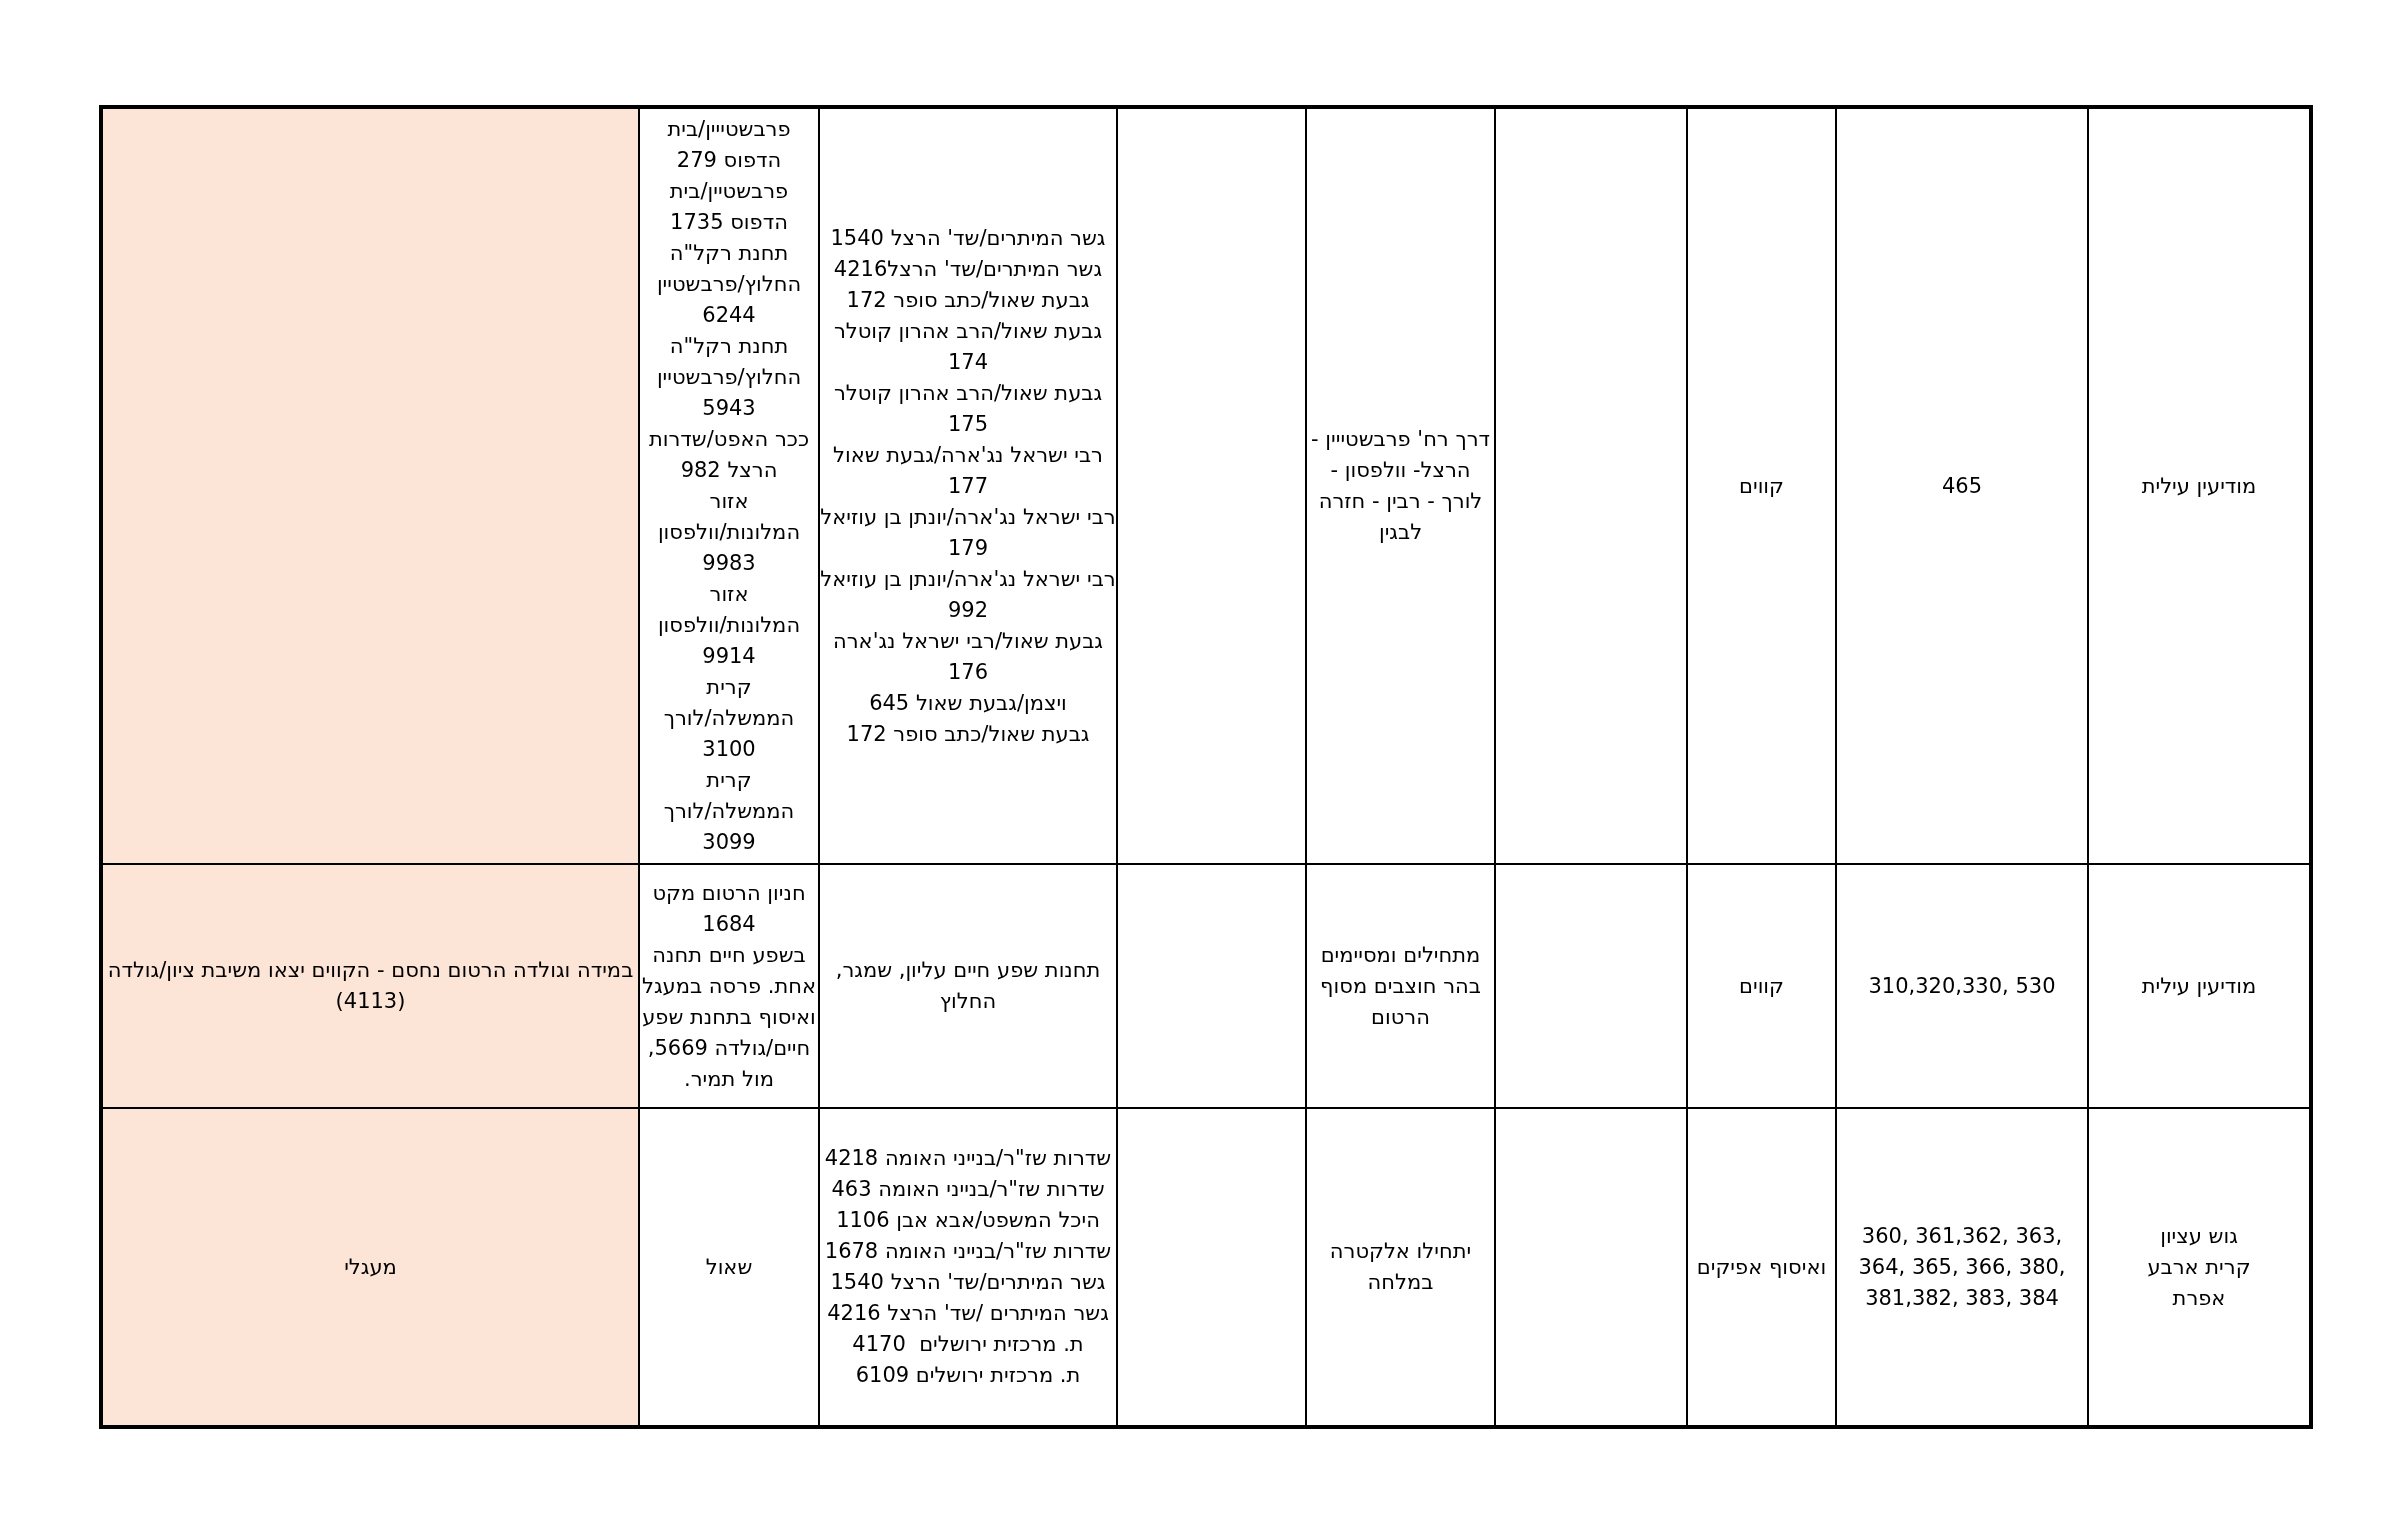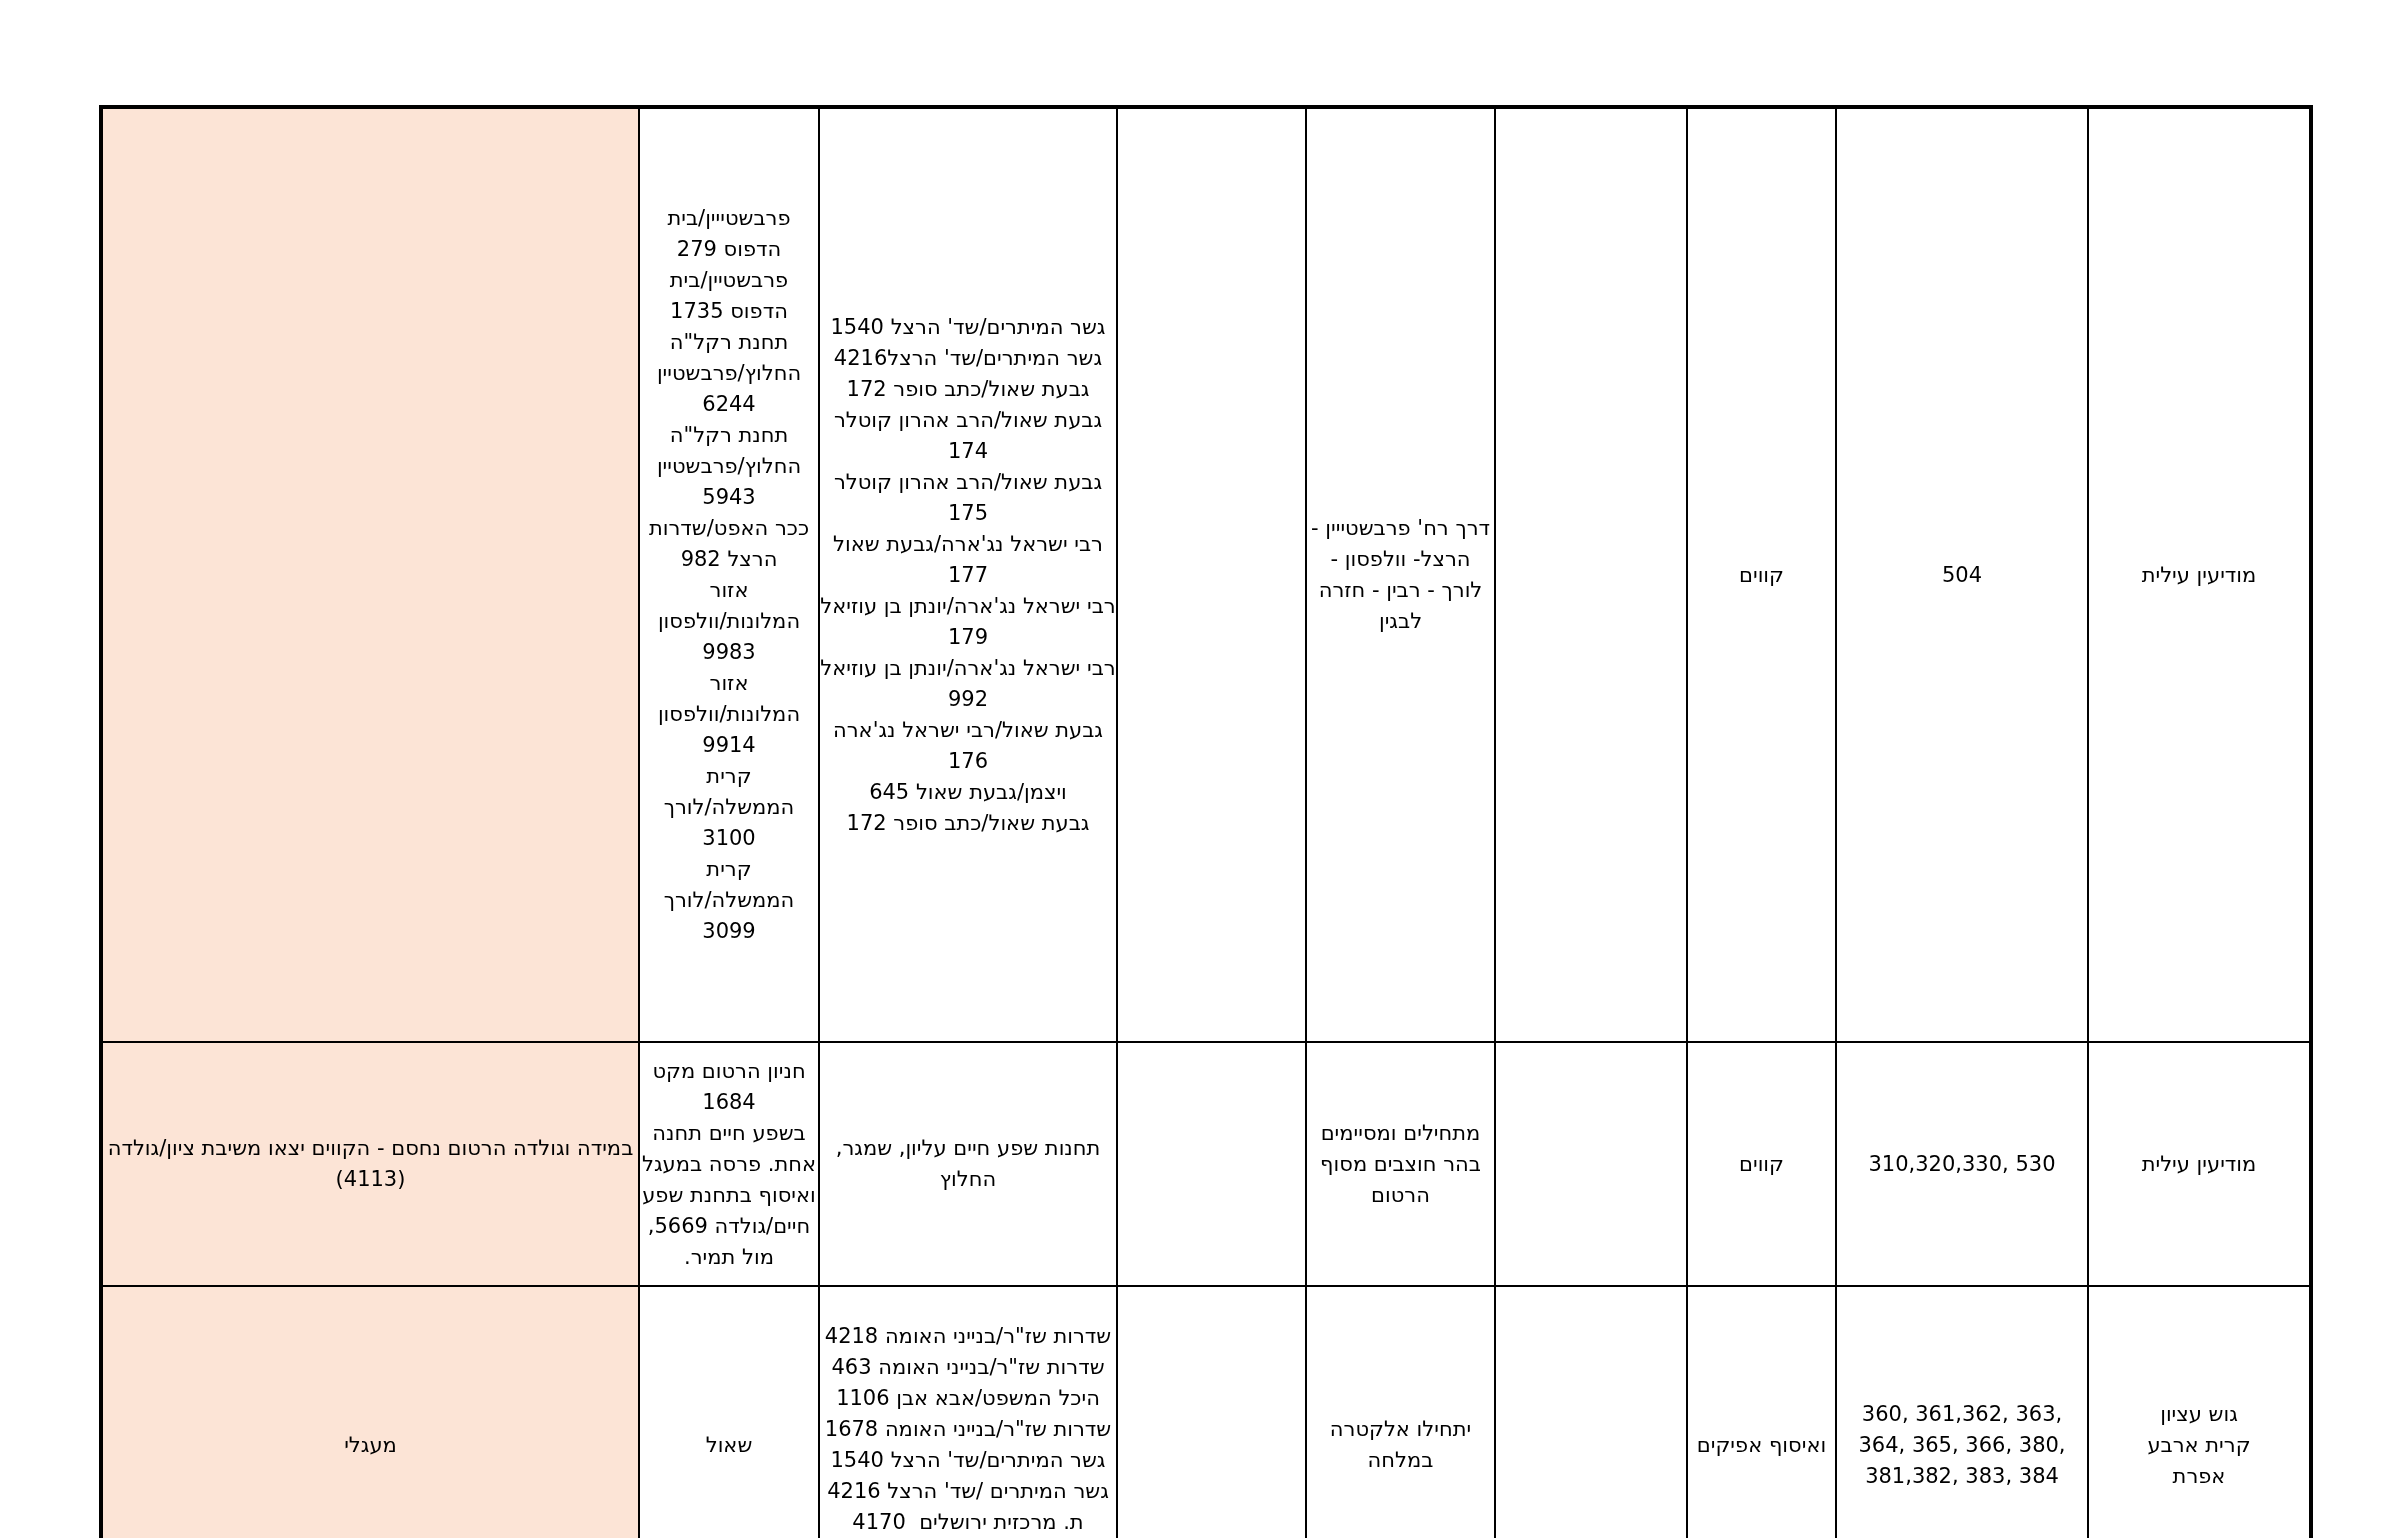--- a/index.html
+++ b/index.html
@@ -32,21 +32,21 @@
   table.grid td.note-col {
     background: var(--note-bg, #FCE4D6);
   }
   .cellbox {
     display: flex;
     align-items: center;
     justify-content: center;
     overflow: hidden;
     width: 100%;
   }
-  .r0 .cellbox { height: 932px; }
+  .r0 .cellbox { height: 754px; }
   .r1 .cellbox { height: 242px; }
   .r2 .cellbox { height: 316px; }
   .celltext {
     direction: rtl;
     unicode-bidi: plaintext;
     text-align: center;
     white-space: pre-wrap;
     width: 100%;
     font-size: 21px;
     line-height: 31px;
@@ -118,21 +118,21 @@
             <div class="celltext"></div>
           </div>
         </td>
     <td>
           <div class="cellbox">
             <div class="celltext">קווים</div>
           </div>
         </td>
     <td>
           <div class="cellbox">
-            <div class="celltext">504</div>
+            <div class="celltext">465</div>
           </div>
         </td>
     <td>
           <div class="cellbox">
             <div class="celltext">מודיעין עילית</div>
           </div>
         </td>
   </tr>
 
   <tr class="r1">

